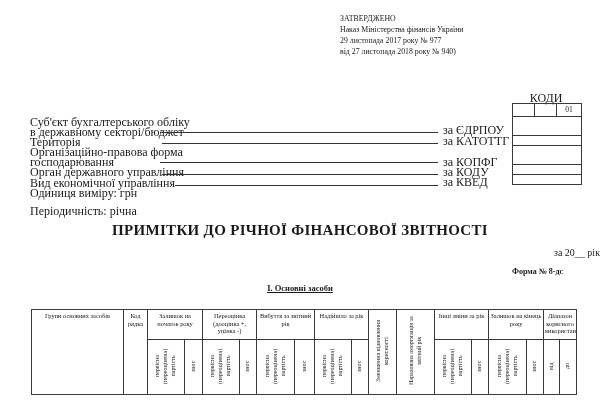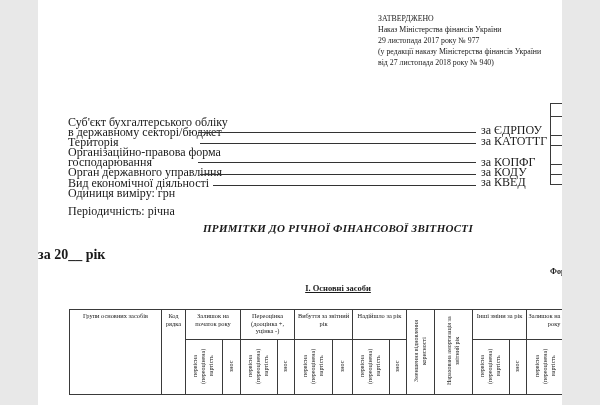--- a/index.html
+++ b/index.html
@@ -1,34 +1,34 @@
 <!DOCTYPE html>
 <html><head>
 <meta charset="utf-8">
 <style>
   html, body { margin:0; padding:0; }
   body { background:#e8e8e8; }
   .page {
-    position:relative; width:516px; height:405px; background:#ffffff;
+    position:relative; width:600px; height:405px; background:#ffffff;
     font-family:"Liberation Serif", "DejaVu Serif", serif; color:#1a1a1a;
-    overflow:hidden; margin:0 auto;padding-left:8px;
+    overflow:hidden; margin:0 auto;
   }
   .abs { position:absolute; }
   .small { font-size:12px; line-height:1.25; white-space:nowrap; }
   .approval { font-size:7.8px; line-height:11px; white-space:nowrap; }
   .uline { position:absolute; border-bottom:1px solid #333; height:0; }
   .codes-box { border:1px solid #3a3a3a; }
   .cb-row { border-top:1px solid #3a3a3a; box-sizing:border-box; }
   .cb-row:first-child { border-top:none; }
   .cb-date { display:flex; }
   .cb-cell { border-right:1px solid #3a3a3a; box-sizing:border-box; height:100%;
              font-size:7.5px; text-align:center; line-height:12px; }
   .cb-cell.last { border-right:none; }
-  .title-main { width:600px; text-align:center; font-weight:bold; font-size:11px; letter-spacing:.3px;font-style:italic; }
-  .title-year { width:600px; text-align:left; font-weight:bold; font-size:14px; }
+  .title-main { width:600px; text-align:center; font-weight:bold; font-size:15px; letter-spacing:.3px; }
+  .title-year { width:600px; text-align:right; font-weight:normal; font-size:10px; }
   .form-num   { width:110px; text-align:right; font-weight:bold; font-size:8px; }
   .section-t  { width:600px; text-align:center; font-weight:bold; font-size:8.5px; }
 
   .main-table { position:absolute; left:31px; top:309px; border-collapse:collapse;
                 table-layout:fixed; width:546px; }
   .main-table th { border:1px solid #3a3a3a; font-weight:normal; font-size:6.4px;
                    line-height:1.2; padding:1px; text-align:center; overflow:hidden; }
   .row-groups th { height:26px; vertical-align:top; padding-top:2px; }
   .row-groups th.vert { vertical-align:middle; padding-top:1px; }
   .row-subs th { height:52px; vertical-align:middle; }
@@ -38,21 +38,20 @@
 </style>
 </head>
 <body>
 
 <div class="page">
 
   <div class="abs approval" style="left:340px; top:13px;">
     <div>ЗАТВЕРДЖЕНО</div>
     <div>Наказ Міністерства фінансів України</div>
     <div>29 листопада 2017 року № 977</div>
-    <div>(у редакції наказу Міністерства фінансів України</div>
     <div>від 27 листопада 2018 року № 940)</div>
   </div>
 
   <div class="abs small" style="left:512px; top:91px; width:68px; text-align:center;">КОДИ</div>
 
 
   <div class="abs codes-box" style="left:512px; top:103px; width:68px;">
     <div class="cb-row cb-date" style="height:12px;">
       <div class="cb-cell" style="width:22px;"></div>
       <div class="cb-cell" style="width:22px;"></div>
@@ -64,21 +63,21 @@
     <div class="cb-row" style="height:10px;"></div>
     <div class="cb-row" style="height:10px;"></div>
   </div>
 
   <div class="abs small" style="left:30px; top:115px;">Суб'єкт бухгалтерського обліку</div>
   <div class="abs small" style="left:30px; top:125px;">в державному секторі/бюджет</div>
   <div class="abs small" style="left:30px; top:135px;">Територія</div>
   <div class="abs small" style="left:30px; top:145px;">Організаційно-правова форма</div>
   <div class="abs small" style="left:30px; top:155px;">господарювання</div>
   <div class="abs small" style="left:30px; top:165px;">Орган державного управління</div>
-  <div class="abs small" style="left:30px; top:176px;">Вид економічної діяльності</div>
+  <div class="abs small" style="left:30px; top:176px;">Вид економічної управління</div>
   <div class="abs small" style="left:30px; top:186px;">Одиниця виміру: грн</div>
   <div class="abs small" style="left:30px; top:204px;">Періодичність: річна</div>
 
   <div class="uline" style="left:160px; top:132px; width:278px;"></div>
   <div class="uline" style="left:162px; top:143px; width:276px;"></div>
   <div class="uline" style="left:160px; top:162px; width:278px;"></div>
   <div class="uline" style="left:162px; top:174px; width:276px;"></div>
   <div class="uline" style="left:175px; top:185px; width:263px;"></div>
 
   <div class="abs small" style="left:443px; top:123px;">за ЄДРПОУ</div>

